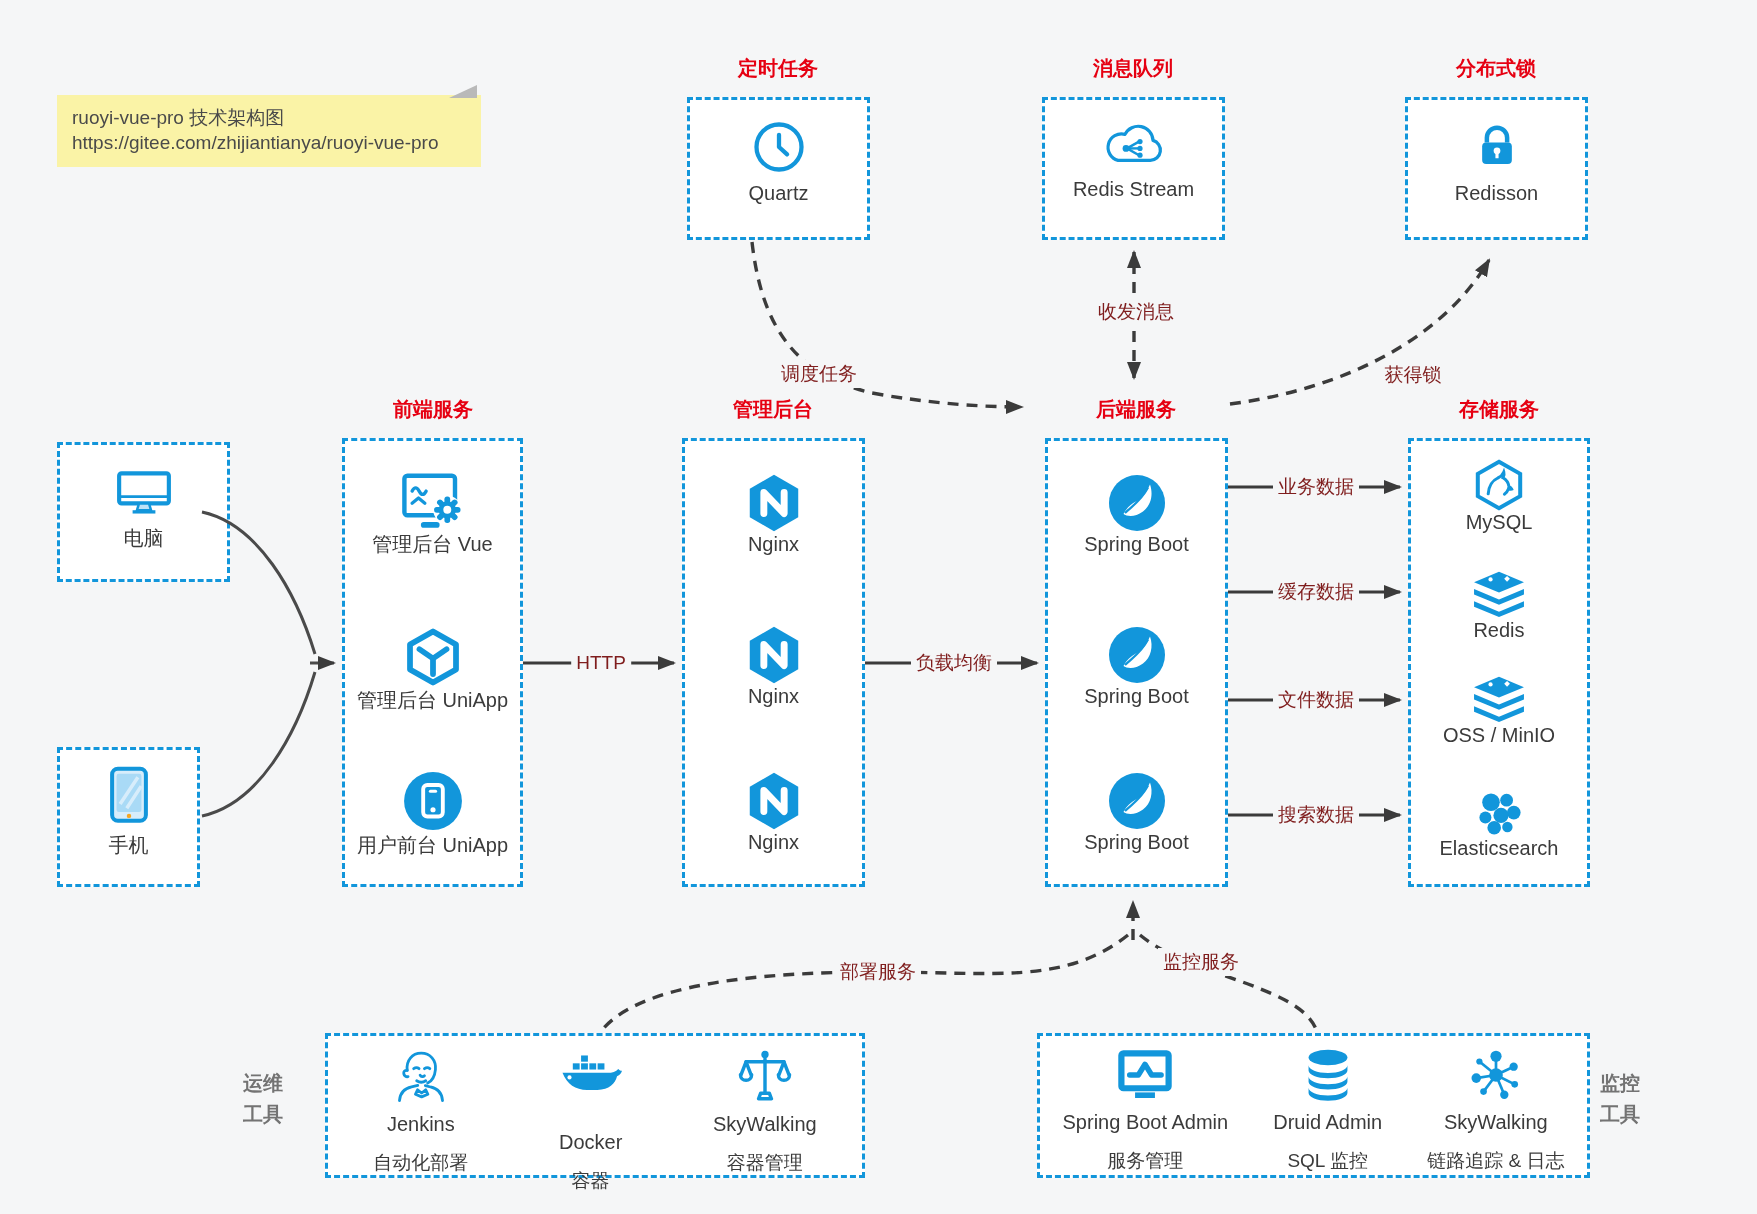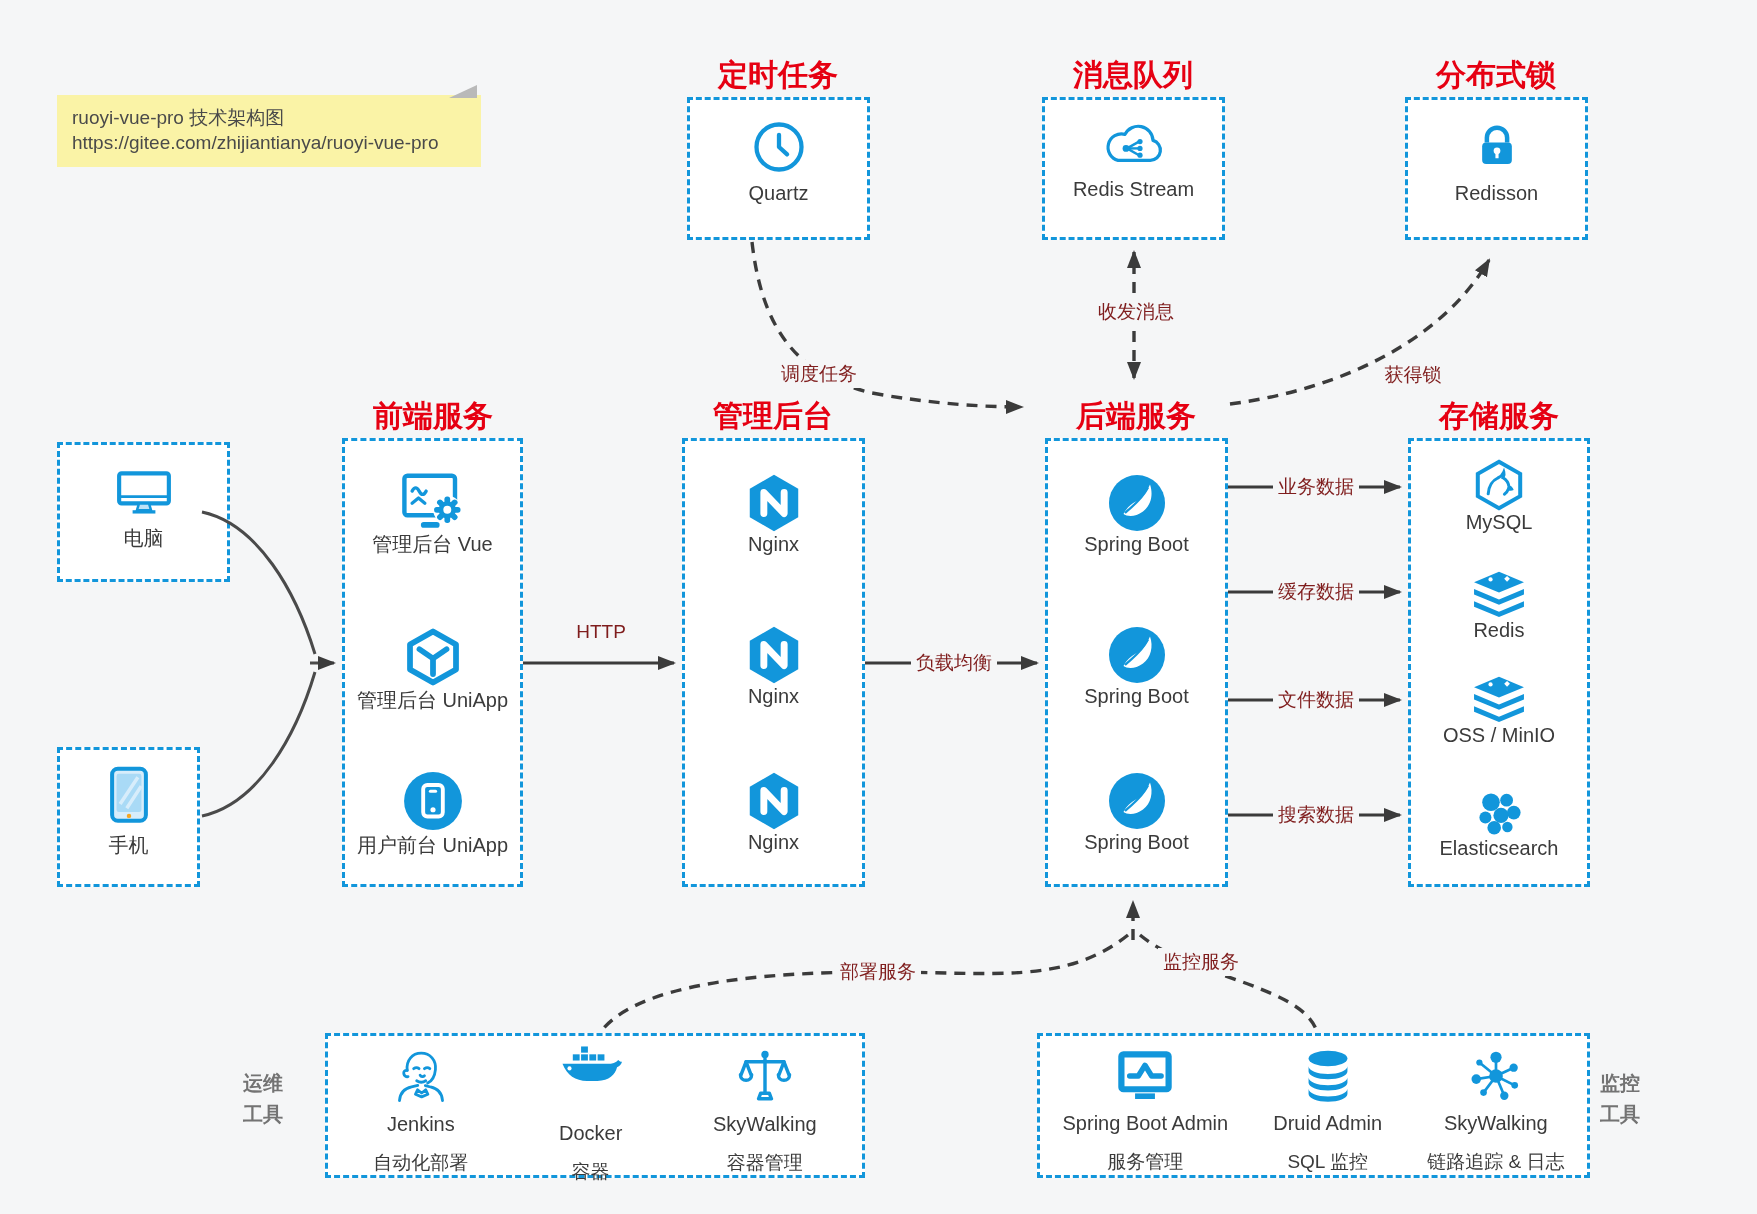--- a/index.html
+++ b/index.html
@@ -6,32 +6,32 @@
   .canvas{position:relative;width:1757px;height:1214px;background:#f5f6f7;overflow:hidden;
           font-family:"Liberation Sans",sans-serif;color:#3b3b3b;}
   
   .note{position:absolute;left:57px;top:95px;width:424px;height:72px;background:#faf3a6;
         padding:10px 0 0 15px;box-sizing:border-box;z-index:8;}
   .note div{font-size:19px;line-height:25px;color:#4a4a4a;white-space:nowrap;}
   .note .fold{position:absolute;top:-10px;right:4px;width:0;height:0;padding:0;
         border-left:28px solid transparent;border-bottom:13px solid #b9b9b9;}
   
   .gtitle{position:absolute;transform:translateX(-50%);color:#e60012;font-weight:bold;
-          font-size:30px;white-space:nowrap;z-index:6;}
+          font-size:20px;white-space:nowrap;z-index:6;}
   .gtitle2{position:absolute;color:#737373;font-weight:bold;font-size:20px;line-height:31px;
            text-align:left;width:85px;z-index:6;}
   
   .gbox{position:absolute;border:3px dashed #1296db;background:#fff;box-sizing:border-box;z-index:1;}
   .centerbox{display:flex;flex-direction:column;align-items:center;}
   .centerbox .ilabel{margin-top:8px;}
   .col-item{position:absolute;left:0;right:0;display:flex;flex-direction:column;
             align-items:center;}
   .ilabel{font-size:20px;color:#3b3b3b;white-space:nowrap;}
   .isub{font-size:19px;color:#3b3b3b;white-space:nowrap;margin-top:14px;}
-  .hrow{display:flex;flex-direction:row;justify-content:space-around;align-items:center;
+  .hrow{display:flex;flex-direction:row;justify-content:space-around;align-items:flex-start;
         padding-top:12px;}
   .hitem{display:flex;flex-direction:column;align-items:center;}
   .hitem .ilabel{margin-top:9px;}
   
   .edge-label{position:absolute;transform:translate(-50%,-50%);background:#f5f6f7;
               padding:1px 5px;font-size:19px;color:#7f1d1d;white-space:nowrap;z-index:10;}
   svg.wires{position:absolute;left:0;top:0;z-index:5;}
   svg.icon{display:block;}
 </style>
 </head>
@@ -425,21 +425,21 @@
       <path d="M752,242 C762,330 798,376 872,393 C932,404 986,407 1022,407" marker-end="url(#ah)"></path>
       <path d="M1134,312 L1134,252" marker-end="url(#ah)"></path>
       <path d="M1134,312 L1134,378" marker-end="url(#ah)"></path>
       <path d="M1230,404 C1330,391 1438,347 1489,260" marker-end="url(#ah)"></path>
       <path d="M1133,940 L1133,902" marker-end="url(#ah)"></path>
       <path d="M1128,935 C1065,985 995,972 878,972 C748,972 640,986 603,1029"></path>
       <path d="M1140,935 C1168,958 1210,970 1248,984 C1285,998 1308,1010 1316,1029"></path>
     </g>
   </svg>
 
-  <div class="edge-label" style="left:601px;top:632px">HTTP</div>
+  <div class="edge-label" style="left:601px;top:663px">HTTP</div>
   <div class="edge-label" style="left:954px;top:663px">负载均衡</div>
   <div class="edge-label" style="left:1316px;top:487px">业务数据</div>
   <div class="edge-label" style="left:1316px;top:592px">缓存数据</div>
   <div class="edge-label" style="left:1316px;top:700px">文件数据</div>
   <div class="edge-label" style="left:1316px;top:815px">搜索数据</div>
   <div class="edge-label" style="left:819px;top:374px">调度任务</div>
   <div class="edge-label" style="left:1136px;top:312px">收发消息</div>
   <div class="edge-label" style="left:1413px;top:375px">获得锁</div>
   <div class="edge-label" style="left:878px;top:972px">部署服务</div>
   <div class="edge-label" style="left:1201px;top:962px">监控服务</div>

